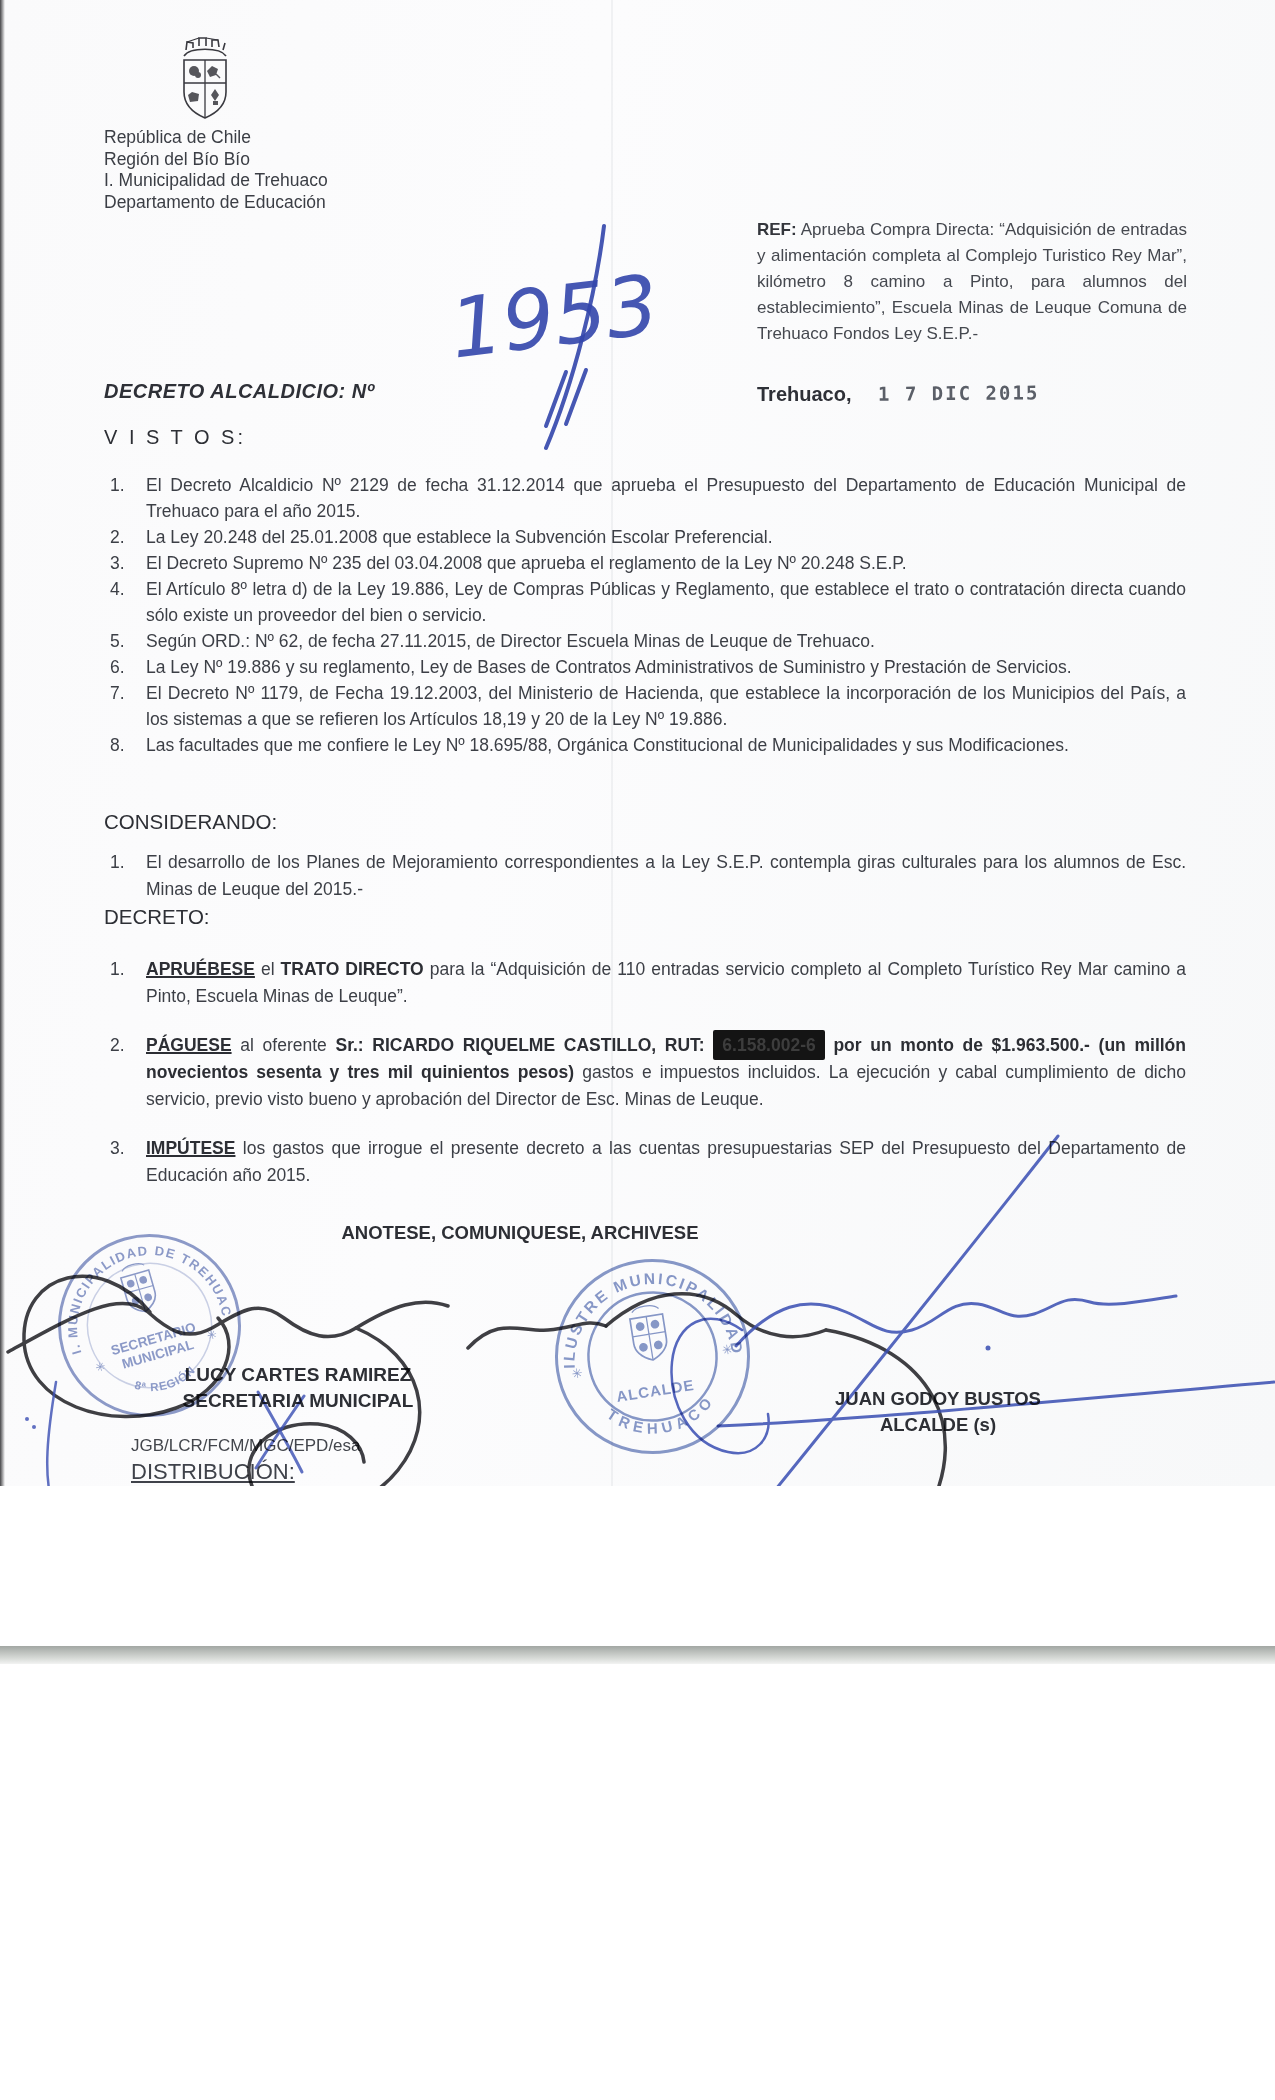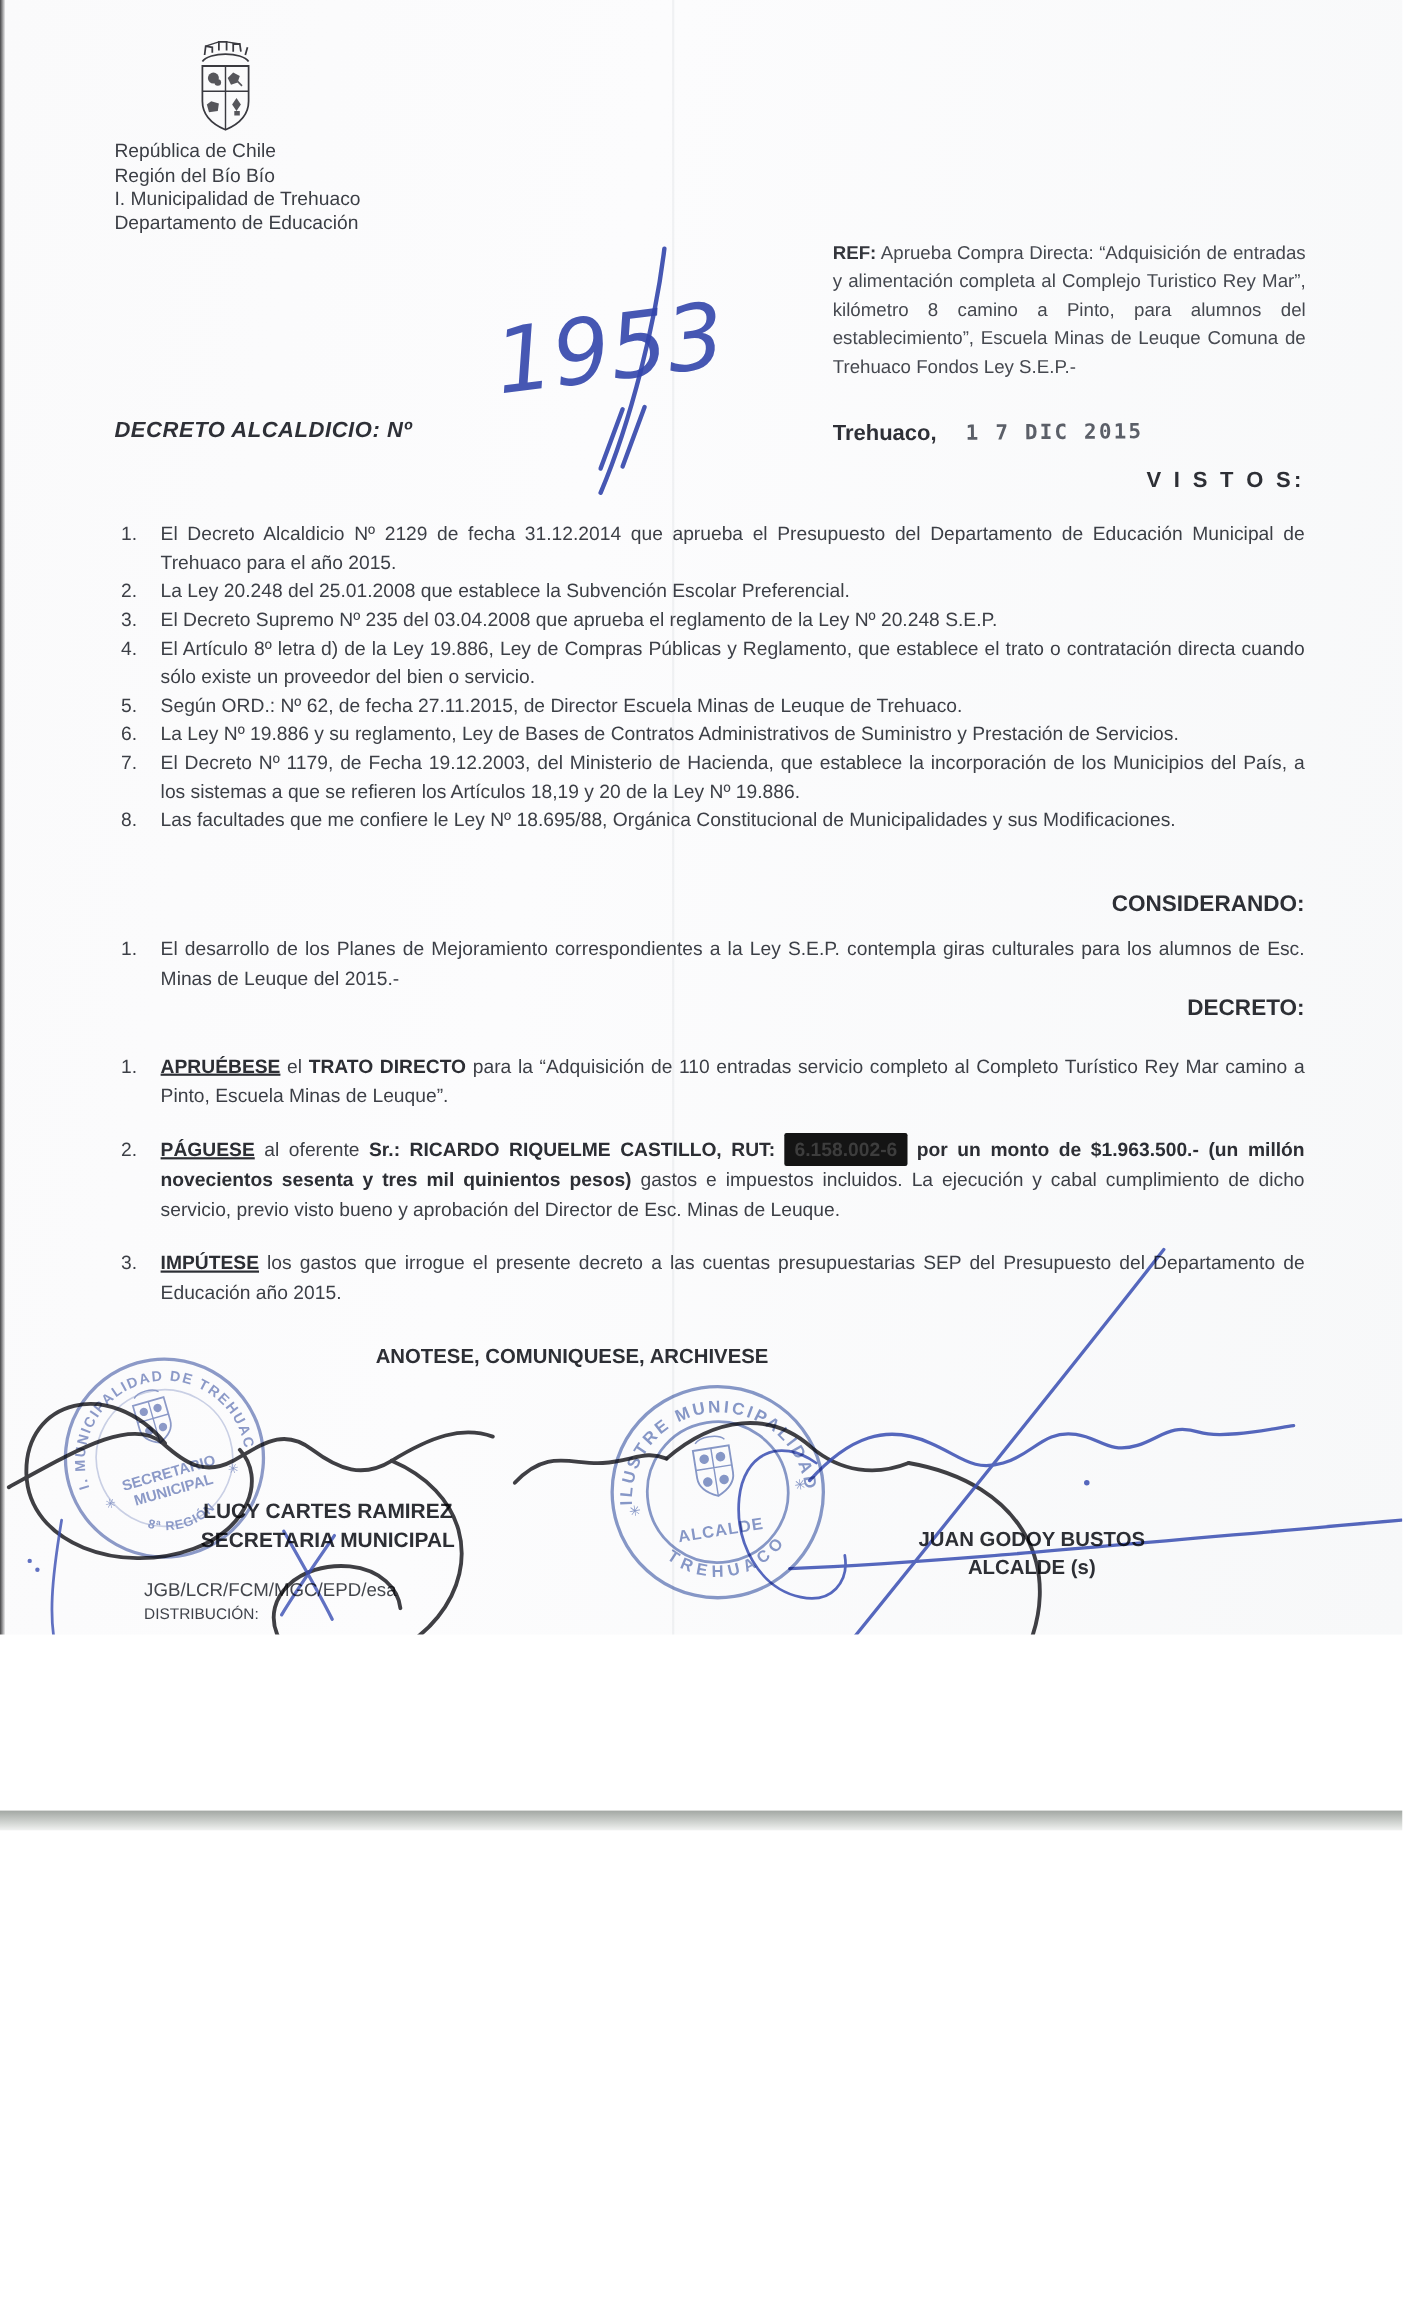--- a/index.html
+++ b/index.html
@@ -43,21 +43,21 @@
     left:104px;top:380px;font-size:20px;font-weight:bold;font-style:italic;
     color:#2e3037;letter-spacing:.5px;
   }
   .place{left:757px;top:383px;font-size:20px;font-weight:bold;color:#2e3037;}
   .date-stamp{
     left:878px;top:382px;font-family:"DejaVu Sans Mono",monospace;
     font-size:19px;font-weight:bold;letter-spacing:2px;color:#5b5f68;
     transform:rotate(-.5deg);
   }
   
-  .center-head{left:104px;width:1082px;text-align:right;font-weight:bold;color:#2d2f35;}
+  .center-head{left:104px;width:1082px;text-align:left;font-weight:normal;color:#2d2f35;}
   .h-vistos{top:426px;font-size:20px;letter-spacing:3px;}
   .h-considerando{top:810px;font-size:20.5px;}
   .h-decreto{top:905px;font-size:20.5px;}
   .h-anotese{left:104px;width:832px;top:1222px;text-align:center;font-weight:bold;font-size:18.5px;color:#2d2f35;}
   
   ol.doc-list{margin:0;padding:0;list-style:none;counter-reset:it;}
   ol.doc-list>li{
     counter-increment:it;position:relative;padding-left:42px;
     text-align:justify;color:#3c3f46;
   }
@@ -72,21 +72,21 @@
   .seg-bold{font-weight:bold;color:#2c2e34;}
   .seg-redacted{
     background:#141414;color:#3d3d3d;font-weight:bold;
     padding:5px 9px;border-radius:2px;box-decoration-break:clone;
   }
   
   .sig-block{text-align:center;font-weight:bold;color:#2d2f35;font-size:19px;line-height:26px;}
   .sig-left{left:118px;top:1362px;width:360px;}
   .sig-right{left:768px;top:1386px;width:340px;font-size:18.5px;}
   .initials{left:131px;top:1436px;font-size:17px;color:#43464c;}
-  .dist-label{left:131px;top:1459px;font-size:14px;color:#3f424a;}
+  .dist-label{left:131px;top:1459px;font-size:22px;color:#3f424a;text-decoration:underline;}
   .dist-list{left:124px;top:1481px;margin:4px;padding:0;list-style:none;font-size:17px;line-height:27px;color:#43464c;}
   .dist-list li{position:relative;padding-left:52px;}
   .dist-list li::before{content:"-";position:absolute;left:16px;}
   
   .stamp{mix-blend-mode:multiply;opacity:.92;}
   .stamp-secretary{left:52px;top:1228px;transform:rotate(-16deg);}
   .stamp-mayor{left:550px;top:1254px;transform:rotate(-9deg);}
   .ink-overlay{left:0;top:0;mix-blend-mode:multiply;pointer-events:none;}
 </style>
 </head>

